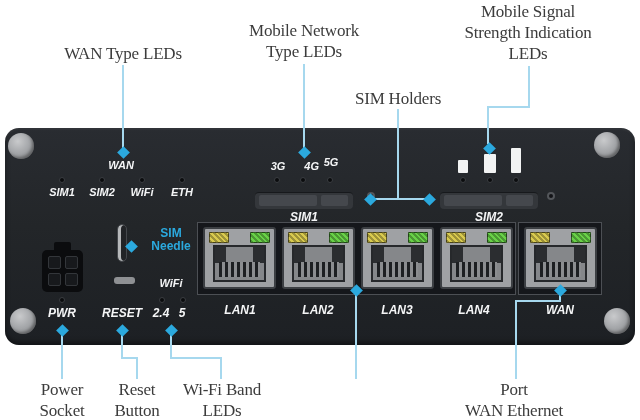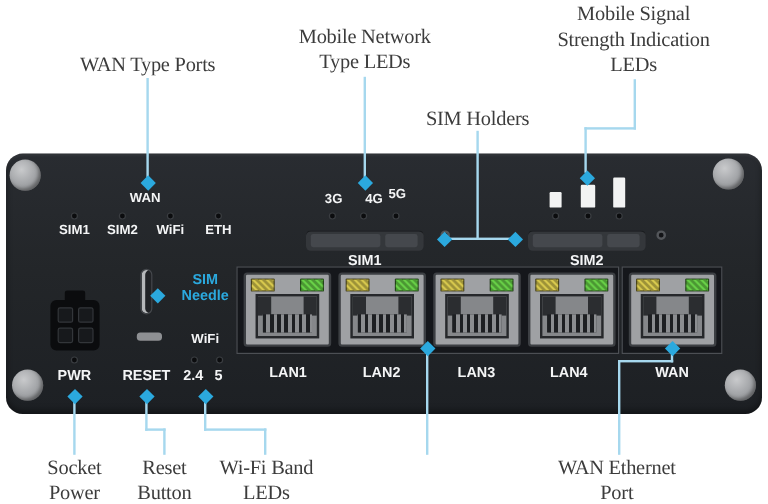--- a/index.html
+++ b/index.html
@@ -14,21 +14,21 @@
   .vline{width:2px;}
   .hline{height:2px;}
   .diamond{position:absolute;width:9px;height:9px;background:#2ba9de;transform:rotate(45deg);z-index:7;}
   
   .device{position:absolute;left:5px;top:128px;width:630px;height:217px;border-radius:14px;
           background:linear-gradient(180deg,#292c31 0%,#232629 45%,#1d2024 100%);
           box-shadow:inset 0 2px 2px rgba(255,255,255,0.05), inset 0 -3px 5px rgba(0,0,0,0.4);z-index:1;}
   .screw{position:absolute;width:26px;height:26px;border-radius:50%;z-index:2;
          background:radial-gradient(circle at 38% 32%,#c9cacc 0%,#a7a9ac 45%,#85878a 100%);
          box-shadow:inset -2px -2px 3px rgba(0,0,0,0.35);}
-  .dtxt{position:absolute;color:#f4f5f6;font-weight:bold;text-align:center;z-index:3;}
+  .dtxt{position:absolute;color:#f4f5f6;font-weight:bold;text-align:center;z-index:3;font-style:italic;}
   .t11{font-size:11px;}
   .t12{font-size:12px;}
   .dot{position:absolute;width:6px;height:6px;border-radius:50%;background:#0b0c0e;
        border:1px solid #3a3d41;box-sizing:border-box;z-index:3;}
   .bar{position:absolute;background:#f2f3f3;border-radius:1px;z-index:3;}
   .simslot{position:absolute;width:98px;height:16px;background:#34373b;border-radius:4px;
            border-top:1px solid #17191c;z-index:3;}
   .simslot .in1{position:absolute;left:4px;top:2px;width:58px;height:11px;background:#45484d;border-radius:2px;}
   .simslot .in2{position:absolute;left:66px;top:2px;width:27px;height:11px;background:#45484d;border-radius:2px;}
   .hole{position:absolute;width:8px;height:8px;border-radius:50%;background:#121316;
@@ -62,50 +62,50 @@
   .needle-txt{position:absolute;left:143px;top:227px;width:56px;color:#2ba9de;font-weight:bold;
               font-size:12px;line-height:13px;text-align:center;z-index:4;}
   .needle-txt span{display:block;}
 </style>
 </head>
 <body>
 
 <div class="stage">
 
   <div class="ann" style="left:40px;top:43px;width:166px;">
-    <span>WAN Type Ports</span>
+    <span>WAN Type LEDs</span>
   </div>
   <div class="ann" style="left:222px;top:20px;width:164px;">
     <span>Mobile Network</span>
     <span>Type LEDs</span>
   </div>
   <div class="ann" style="left:446px;top:1px;width:164px;">
     <span>Mobile Signal</span>
     <span>Strength Indication</span>
     <span>LEDs</span>
   </div>
   <div class="ann" style="left:338px;top:88px;width:120px;">
     <span>SIM Holders</span>
   </div>
 
   <div class="ann" style="left:12px;top:379px;width:100px;">
+    <span>Power</span>
     <span>Socket</span>
-    <span>Power</span>
   </div>
   <div class="ann" style="left:87px;top:379px;width:100px;">
     <span>Reset</span>
     <span>Button</span>
   </div>
   <div class="ann" style="left:162px;top:379px;width:120px;">
     <span>Wi-Fi Band</span>
     <span>LEDs</span>
   </div>
   <div class="ann" style="left:449px;top:379px;width:130px;">
+    <span>Port</span>
     <span>WAN Ethernet</span>
-    <span>Port</span>
   </div>
 
   <div class="device"></div>
   <div class="screw" style="left:8px;top:133px;"></div>
   <div class="screw" style="left:594px;top:132px;"></div>
   <div class="screw" style="left:10px;top:308px;"></div>
   <div class="screw" style="left:604px;top:308px;"></div>
 
   <div class="dtxt t11" style="left:97px;top:159px;width:48px;">WAN</div>
   <div class="dot" style="left:59px;top:177px;"></div>

